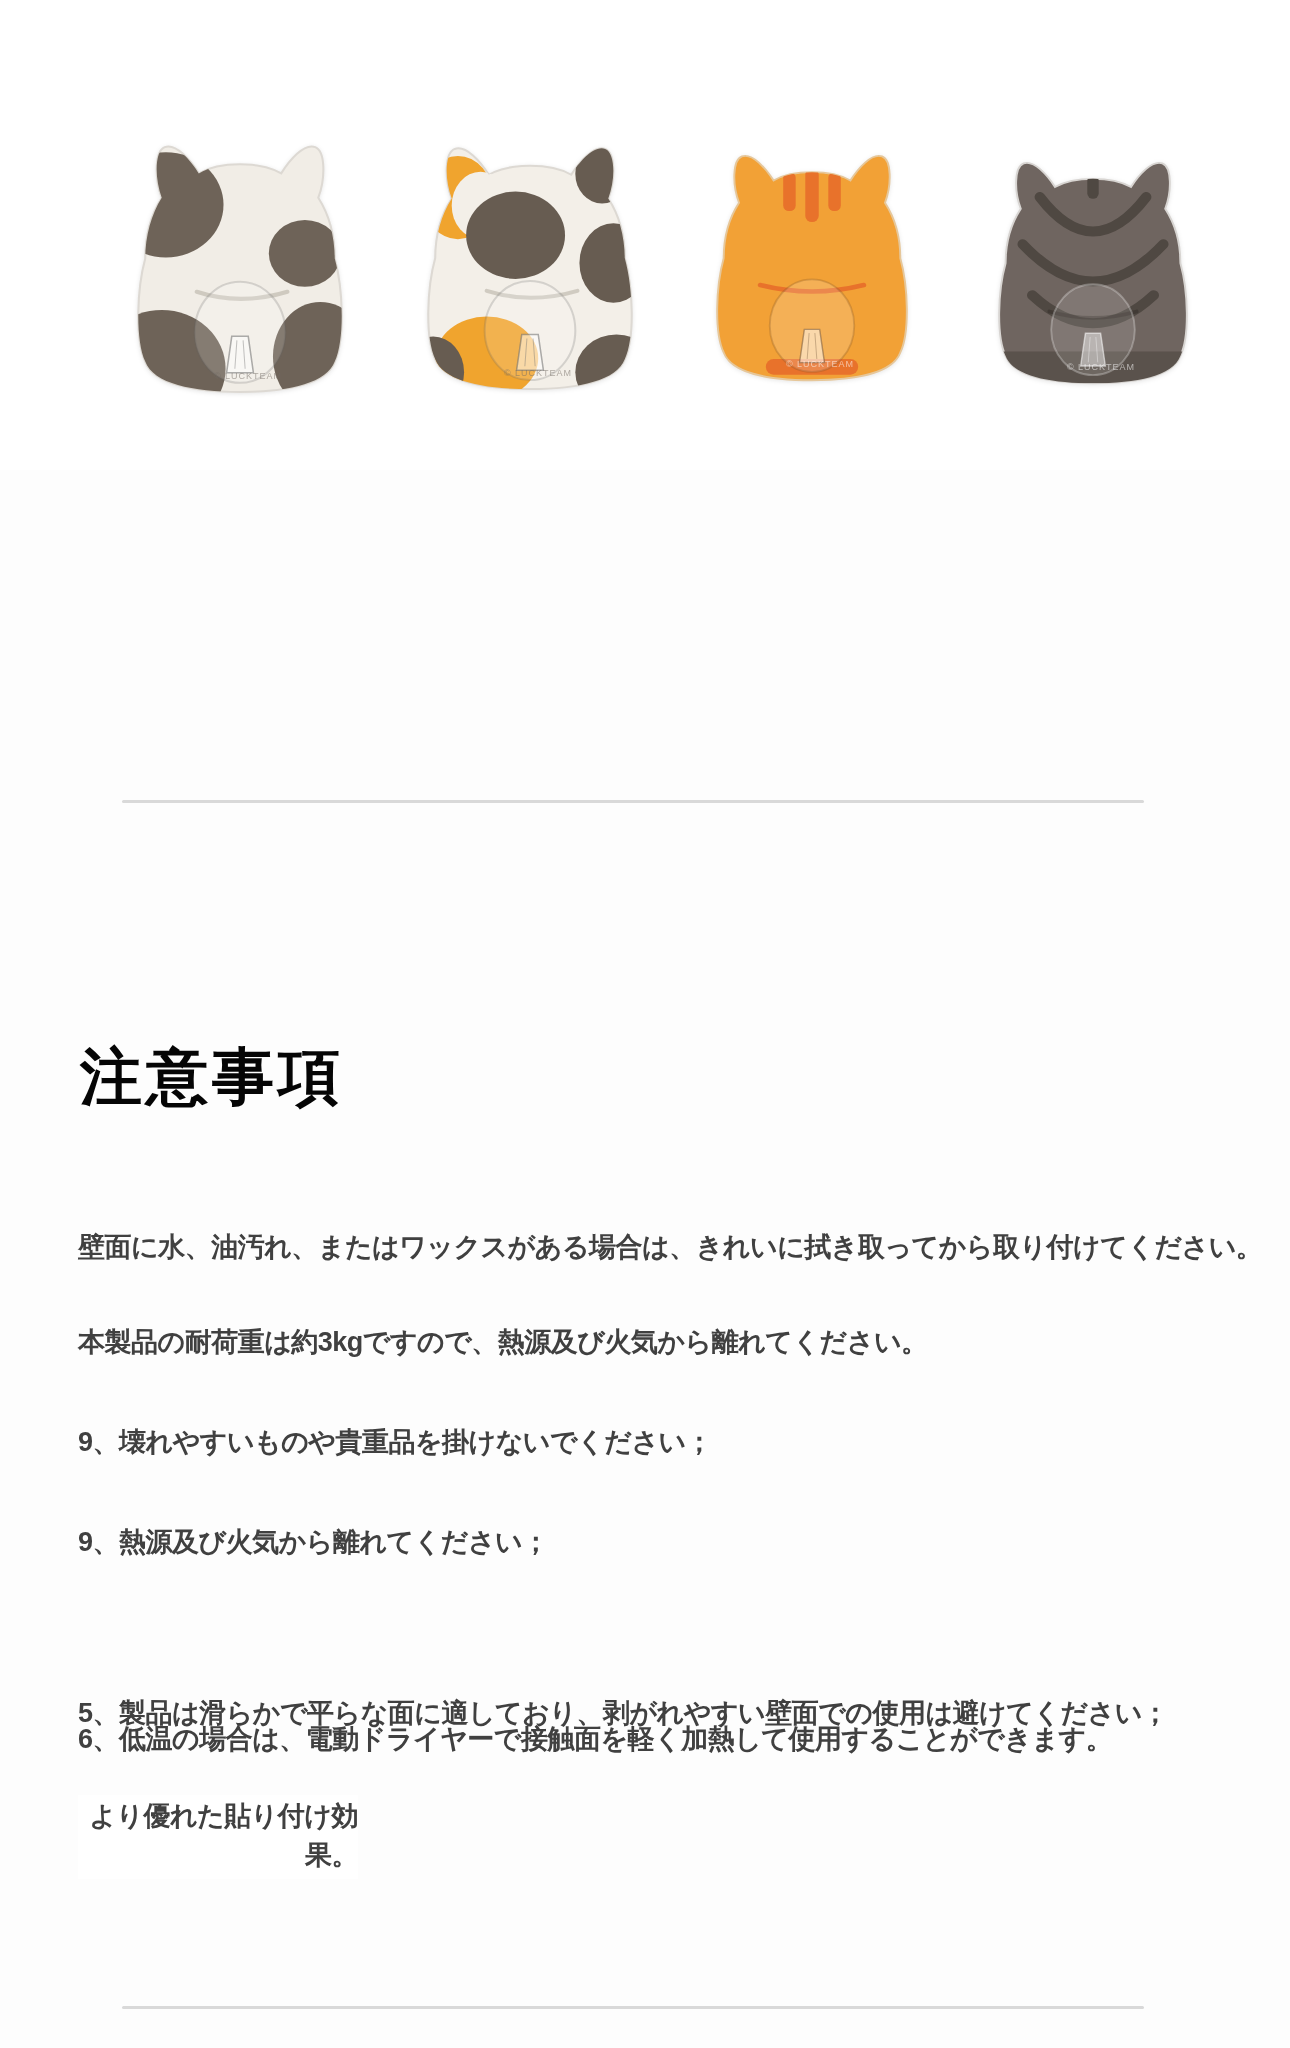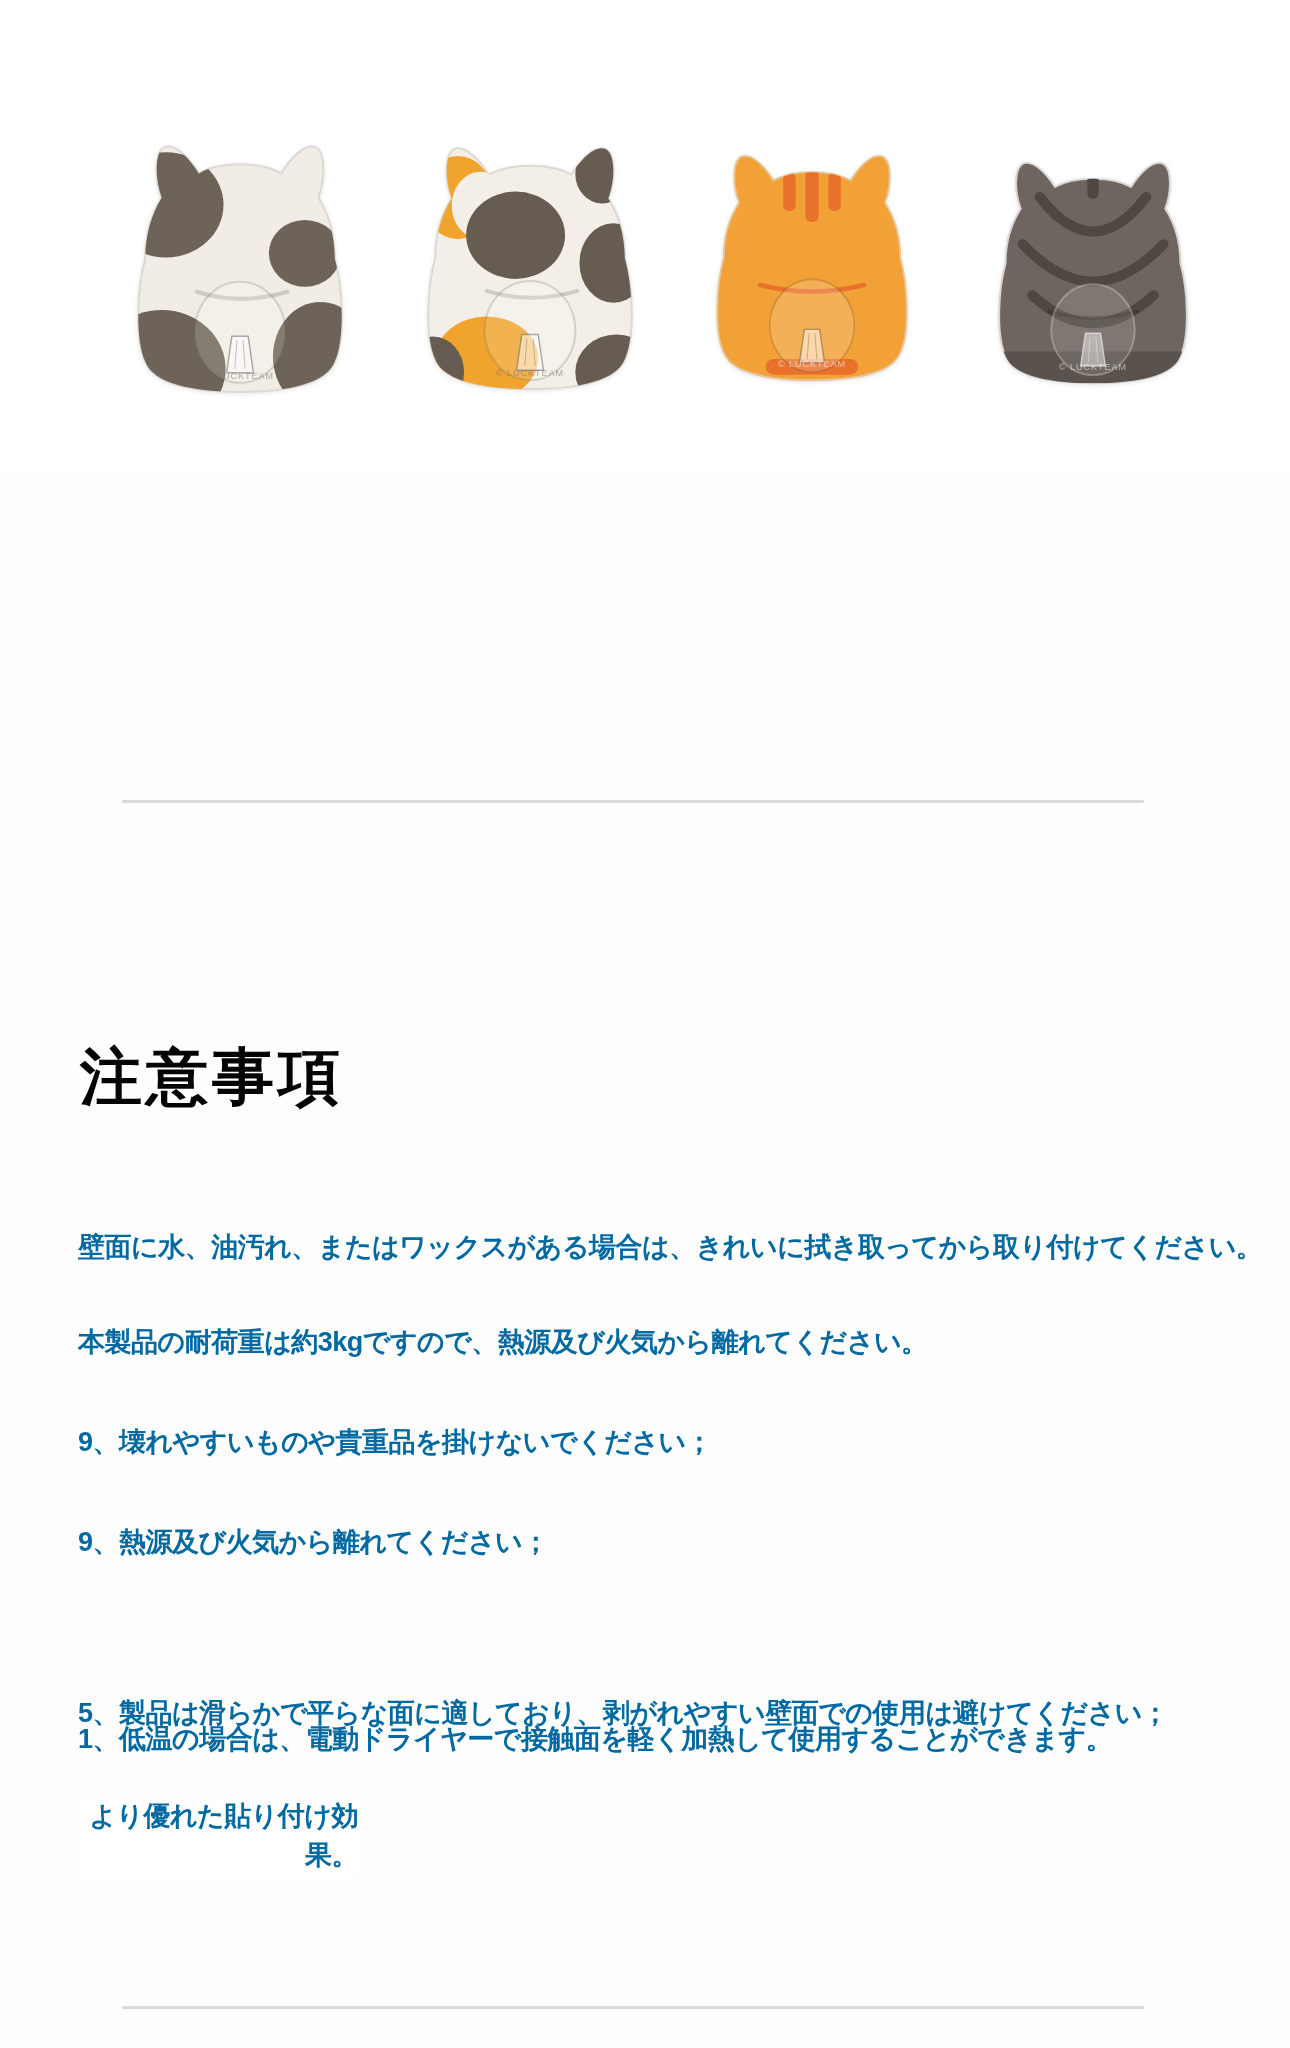--- a/index.html
+++ b/index.html
@@ -10,40 +10,40 @@
     margin:0 auto;
     background:#fdfdfd;
     overflow:hidden;
     font-family:"Liberation Sans","DejaVu Sans",sans-serif;
   }
   
   .photo-strip{position:absolute;left:0;top:0;width:1290px;height:470px;background:#ffffff;}
   .cat{position:absolute;}
   .cat svg{display:block;width:100%;height:100%;filter:drop-shadow(0 1px 2px rgba(0,0,0,0.10));}
   .wm{
-    position:absolute;left:0;bottom:14px;width:100%;
+    position:absolute;left:8px;bottom:14px;width:100%;
     text-align:center;font-size:9px;letter-spacing:1px;
     pointer-events:none;
   }
   .wm.on-light{color:rgba(115,108,100,0.55);}
   .wm.on-dark{color:rgba(255,255,255,0.55);}
   
   .divider{position:absolute;left:122px;width:1022px;height:3px;background:#d9d9d9;border-radius:2px;}
   .divider.top{top:800px;}
   .divider.bottom{top:2006px;}
   
   .notice-heading{
     position:absolute;left:80px;top:980px;
     font-size:62px;line-height:110px;font-weight:900;
     letter-spacing:4px;color:#050505;white-space:nowrap;
   }
   .notice-item{
     position:absolute;left:78px;
     font-size:27px;line-height:34px;font-weight:bold;
-    letter-spacing:-0.5px;color:#0369a1;white-space:nowrap;
+    letter-spacing:-0.5px;color:#404040;white-space:nowrap;
   }
   .notice-item.wrapped{
     white-space:normal;width:278px;line-height:39px;
     background:#ffffff;padding:2px 0 4px 2px;
   }
   .ni-1{top:1203px;} .ni-2{top:1298px;} .ni-3{top:1398px;}
   .ni-4{top:1498px;} .ni-5{top:1669px;} .ni-6{top:1695px;}
   .ni-7{top:1768px;text-align:right;}
 </style>
 </head>
@@ -168,19 +168,19 @@
   <div class="divider top"></div>
 
   <div>
     <h1 class="notice-heading">注意事項</h1>
 
     <p class="notice-item ni-1">壁面に水、油汚れ、またはワックスがある場合は、きれいに拭き取ってから取り付けてください。</p>
     <p class="notice-item ni-2">本製品の耐荷重は約3kgですので、熱源及び火気から離れてください。</p>
     <p class="notice-item ni-3">9、壊れやすいものや貴重品を掛けないでください；</p>
     <p class="notice-item ni-4">9、熱源及び火気から離れてください；</p>
     <p class="notice-item ni-5">5、製品は滑らかで平らな面に適しており、剥がれやすい壁面での使用は避けてください；</p>
-    <p class="notice-item ni-6">1、低温の場合は、電動ドライヤーで接触面を軽く加熱して使用することができます。</p>
+    <p class="notice-item ni-6">6、低温の場合は、電動ドライヤーで接触面を軽く加熱して使用することができます。</p>
     <p class="notice-item wrapped ni-7">より優れた貼り付け効果。</p>
   </div>
 
   <div class="divider bottom"></div>
 
 </div>
 
 </body></html>

